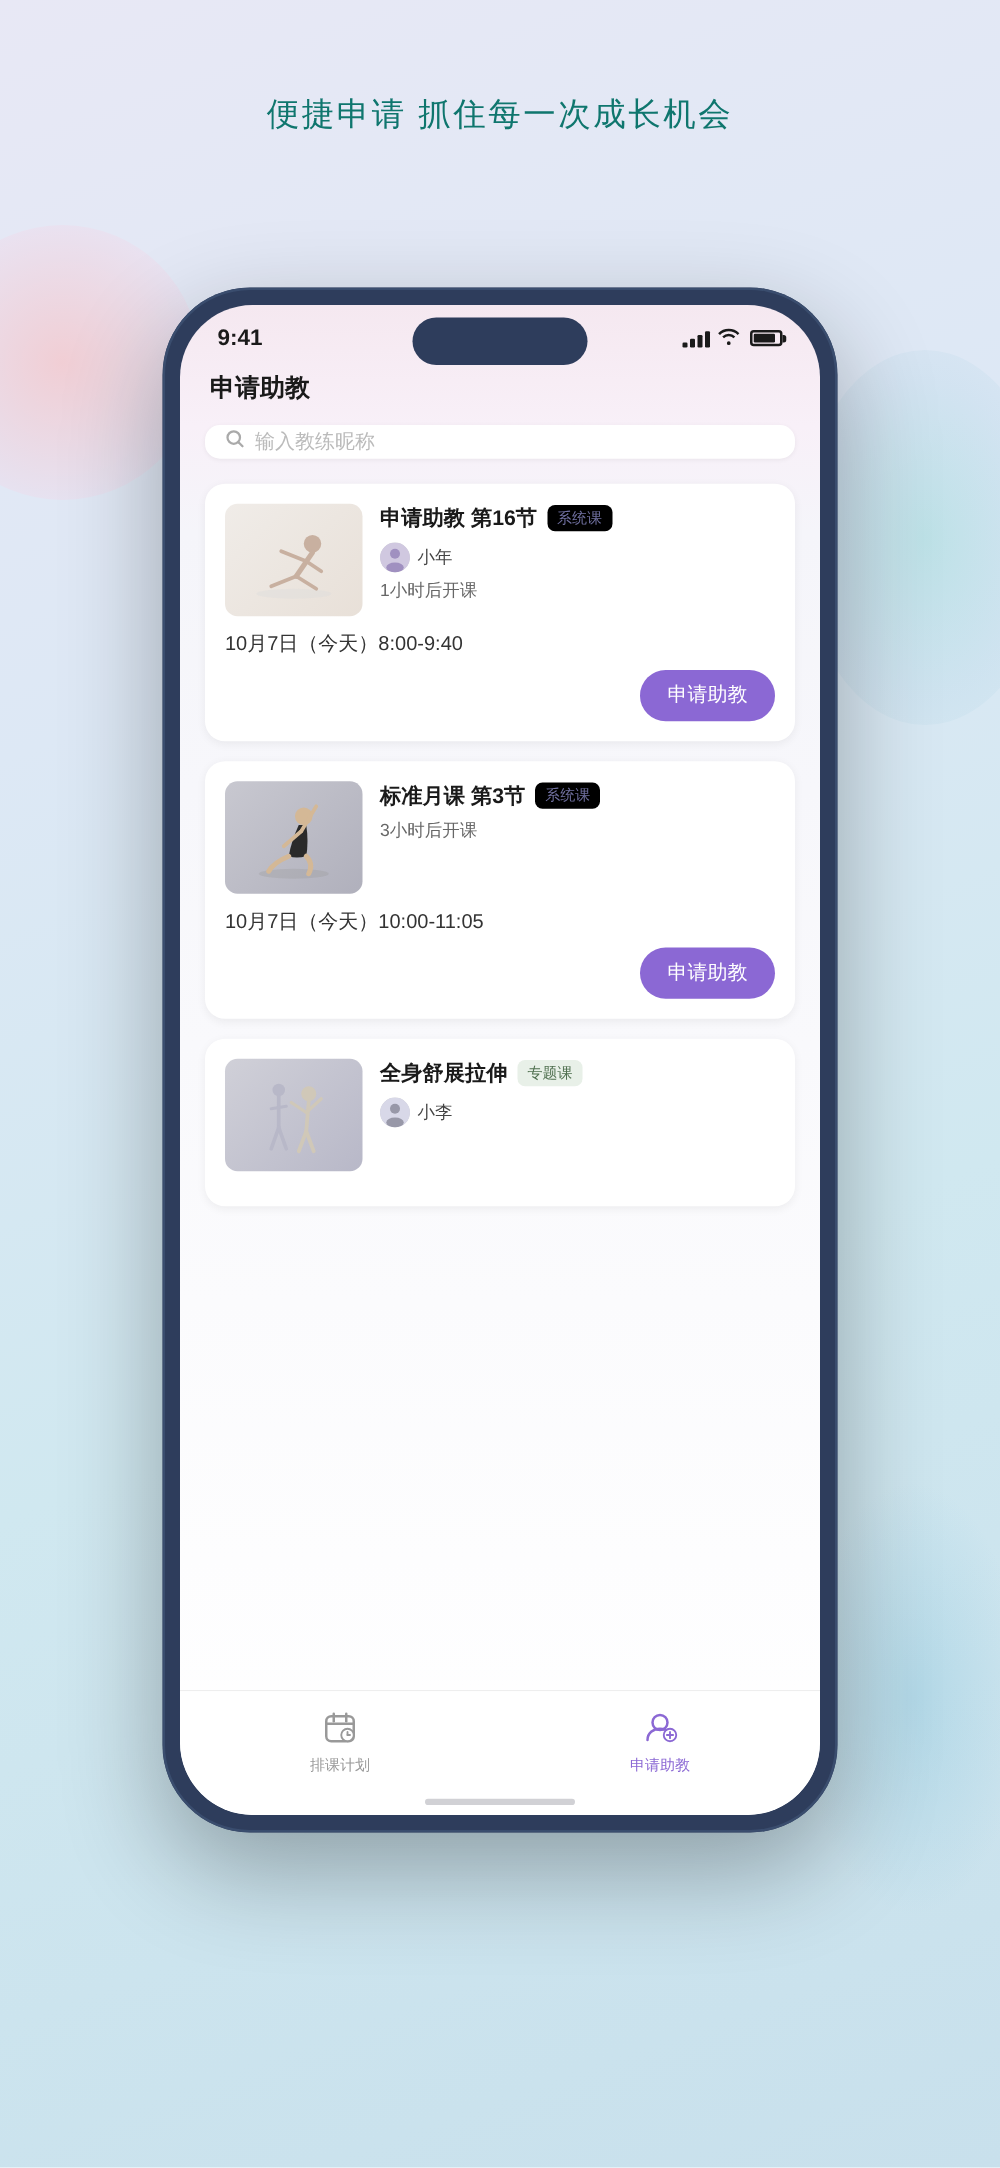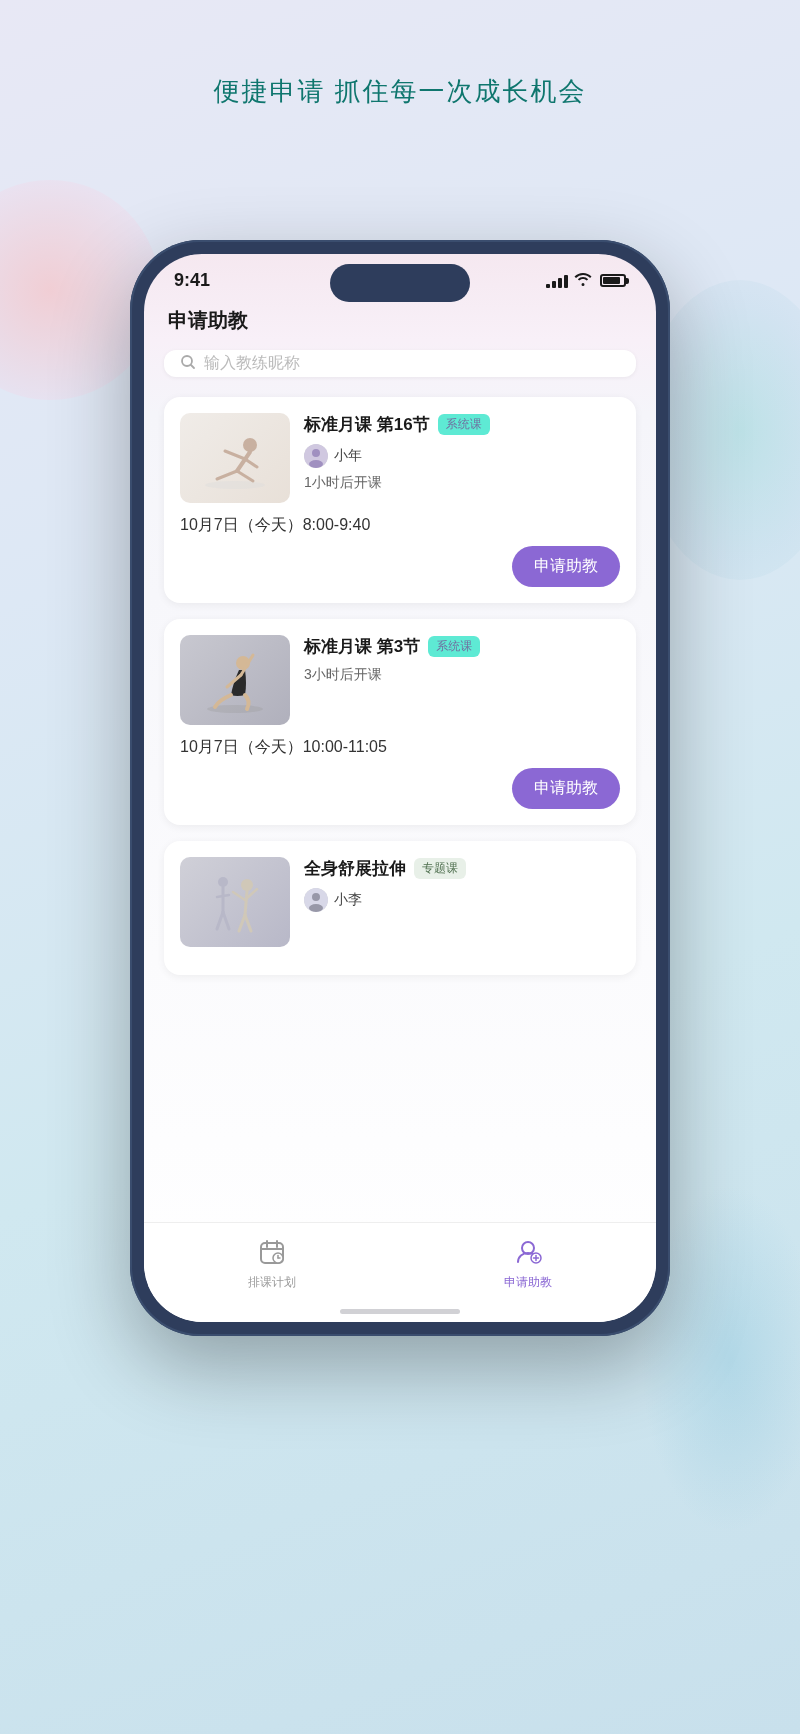--- a/index.html
+++ b/index.html
@@ -62,22 +62,21 @@
       letter-spacing: 2px;
     }
 
     
     .phone-container {
       position: absolute;
       top: 230px;
       left: 50%;
       transform: translateX(-50%);
       width: 540px;
-      height: 1096px;
-      margin-top: 10px;
+      height: 1236px;
     }
     .phone-frame {
       width: 100%;
       height: 100%;
       background: #2e3d5c;
       border-radius: 70px;
       padding: 14px;
       box-shadow: 0 30px 80px rgba(0,0,0,0.3), inset 0 0 0 2px #3a4d6e;
       position: relative;
     }
@@ -255,21 +254,21 @@
       gap: 8px;
       margin-bottom: 8px;
       flex-wrap: wrap;
     }
     .course-title {
       font-size: 17px;
       font-weight: 700;
       color: #1a1a1a;
     }
     .course-tag {
-      background: #5eead4;
+      background: #000000;
       color: #7070a0;
       font-size: 12px;
       padding: 2px 8px;
       border-radius: 6px;
     }
     .course-tag-special {
       background: #e8f0e8;
       color: #507050;
       font-size: 12px;
       padding: 2px 8px;
@@ -446,21 +445,21 @@
 
                 <line x1="50" y1="36" x2="30" y2="28" stroke="#c8b0a0" stroke-width="3" stroke-linecap="round"></line>
                 <line x1="50" y1="36" x2="62" y2="44" stroke="#c8b0a0" stroke-width="3" stroke-linecap="round"></line>
 
                 <line x1="42" y1="48" x2="22" y2="56" stroke="#c8b0a0" stroke-width="3" stroke-linecap="round"></line>
                 <line x1="42" y1="48" x2="58" y2="58" stroke="#c8b0a0" stroke-width="3" stroke-linecap="round"></line>
               </svg>
             </div>
             <div class="course-info">
               <div class="course-title-row">
-                <span class="course-title">标准月课 第16节</span>
+                <span class="course-title">申请助教 第16节</span>
                 <span class="course-tag">系统课</span>
               </div>
               <div class="instructor-row">
                 <div class="instructor-avatar">
                   <svg width="24" height="24" viewBox="0 0 24 24" fill="none">
                     <circle cx="12" cy="12" r="12" fill="#d0c8e0"></circle>
                     <circle cx="12" cy="9" r="4" fill="#a090c0"></circle>
                     <ellipse cx="12" cy="20" rx="7" ry="4" fill="#a090c0"></ellipse>
                   </svg>
                 </div>

